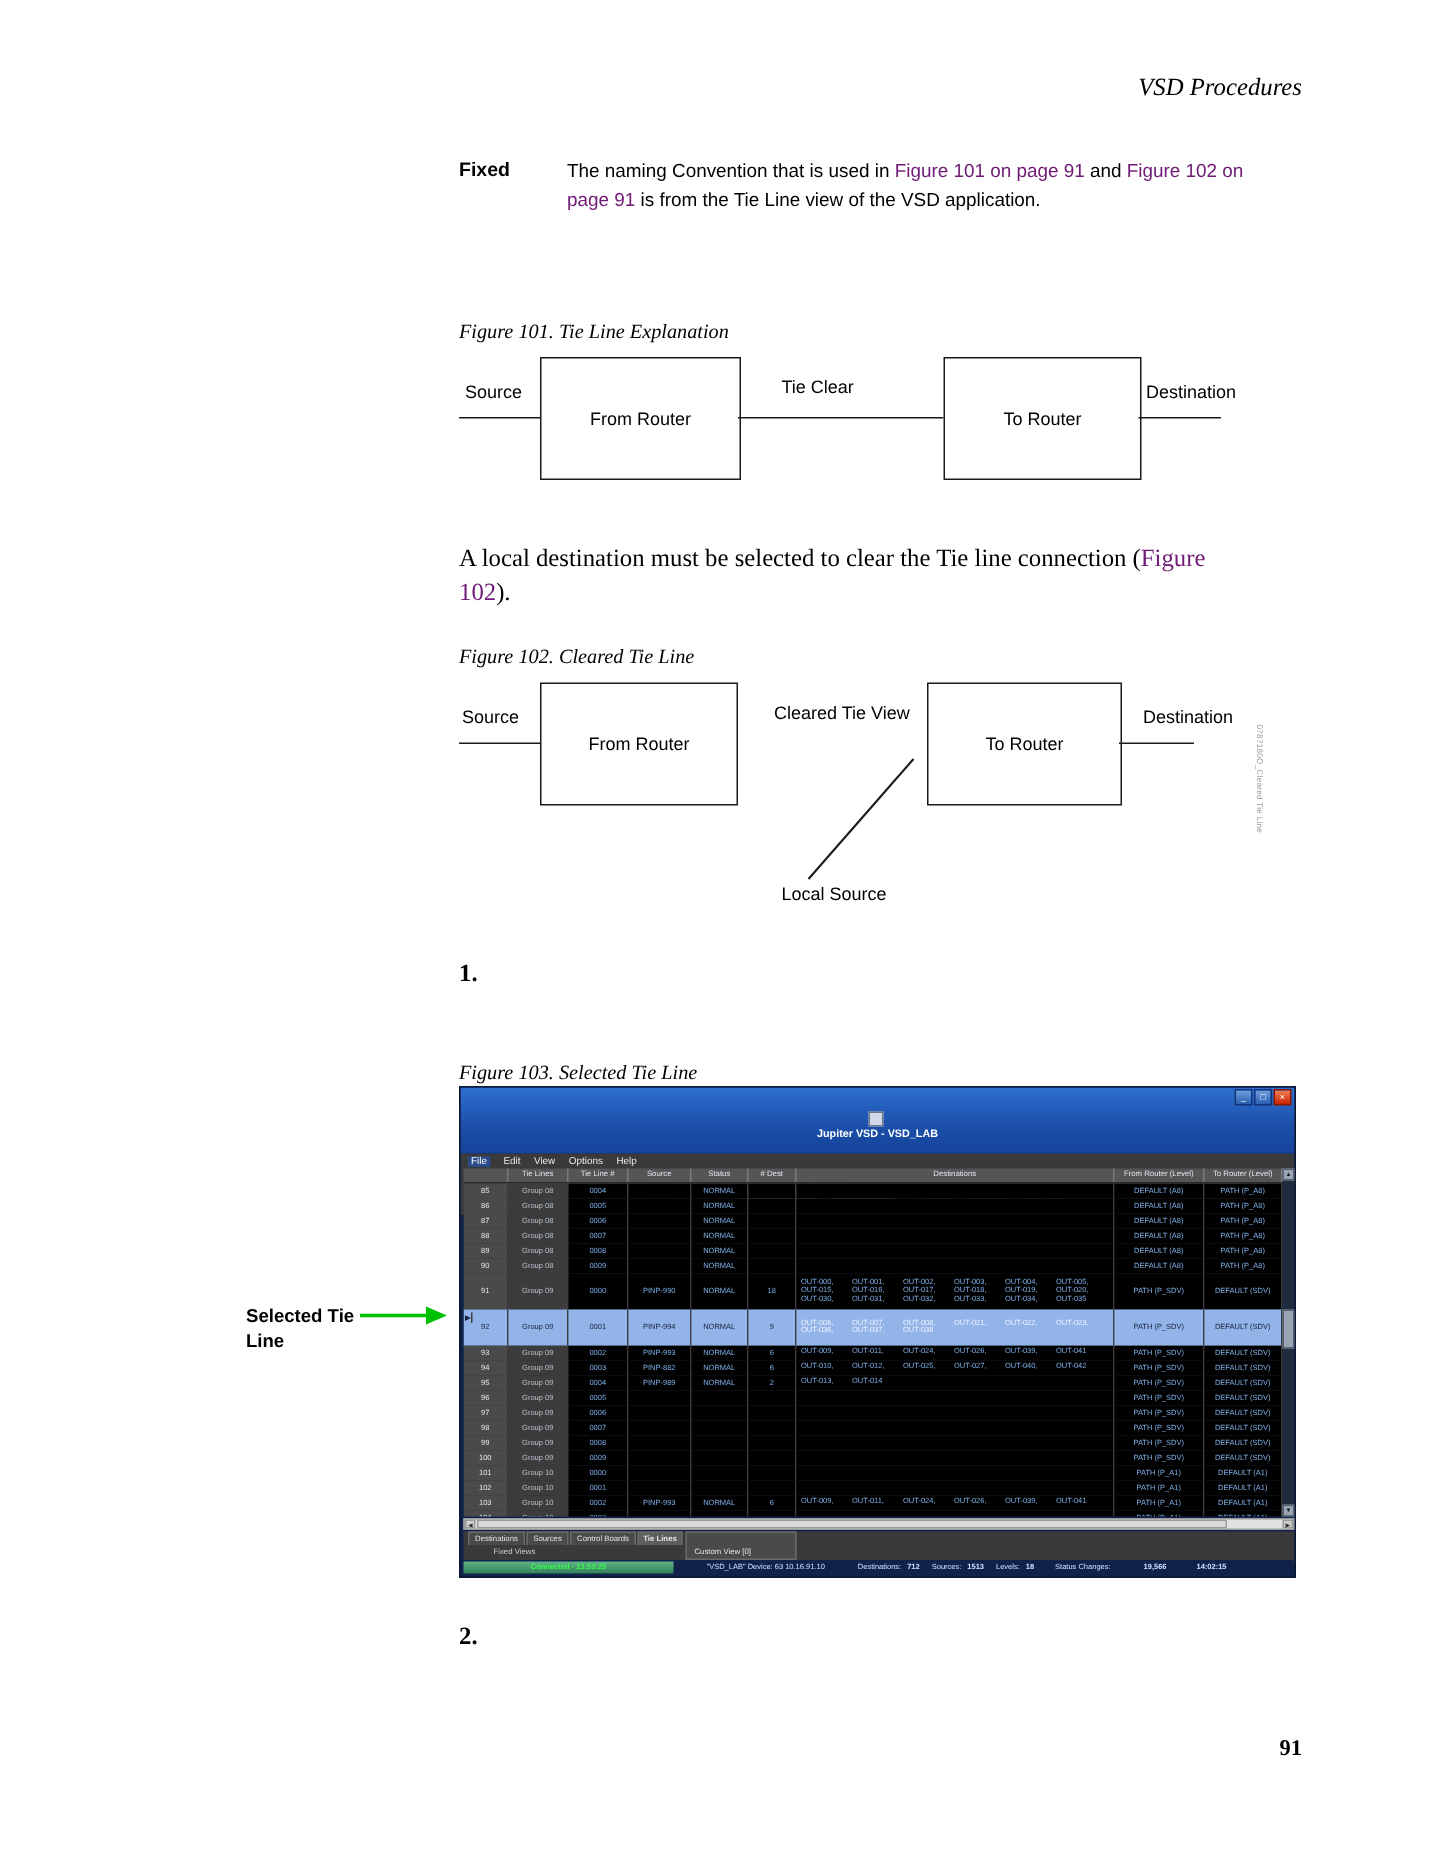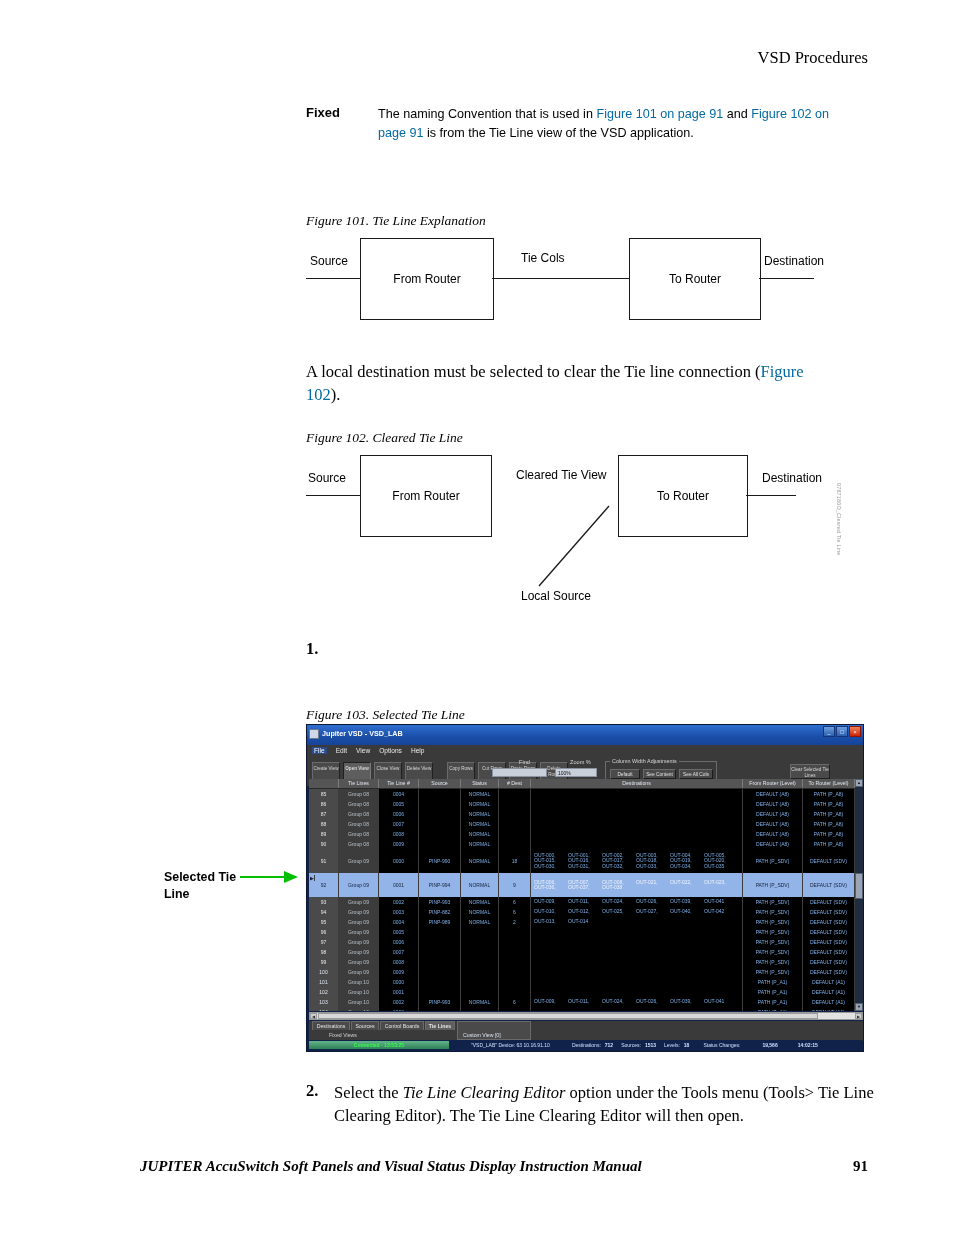--- a/index.html
+++ b/index.html
@@ -7,36 +7,36 @@
     width:954px;height:1235px;background:#ffffff;
     font-family:"Liberation Serif", serif;
     position:relative;overflow:hidden;
   }
   .page{position:relative;width:954px;height:1235px;}
 
   
   .running-head{
     position:absolute;top:48px;right:86px;
     font-family:"Liberation Serif", serif;
-    font-size:16.5px;color:#000;
+    font-style:italic;font-size:16.5px;color:#000;
   }
 
   
   .note-row{position:absolute;left:306px;top:105px;width:556px;}
   .note-label{
     position:absolute;left:0;top:0;
     font-family:"Liberation Sans", sans-serif;
     font-weight:bold;font-size:13px;color:#000;
   }
   .note-text{
     position:absolute;left:72px;top:0;width:480px;
     font-family:"Liberation Sans", sans-serif;
     font-size:12.6px;line-height:19px;color:#000;
   }
-  .lnk{color:#0369a1;}
+  .lnk{color:#701a75;}
 
   
   .fig-cap{
     position:absolute;
     font-family:"Liberation Serif", serif;
     font-style:italic;font-size:13.5px;color:#000;
     white-space:nowrap;
   }
 
   
@@ -87,21 +87,21 @@
 
   
   .app{
     position:absolute;left:306px;top:724px;width:558px;height:328px;
     background:#11224a;border:1px solid #0b1733;
     font-family:"Liberation Sans", sans-serif;
     box-sizing:border-box;overflow:hidden;
   }
   .titlebar{
     height:12px;background:linear-gradient(#2f6fd0,#1a4ea8 60%,#16439a);
-    display:flex;align-items:flex-start;padding:4px 2px;position:relative;
+    display:flex;align-items:center;padding:16px 2px;position:relative;flex-direction:column;
   }
   .tb-ico{
     width:8px;height:8px;background:#d0d8e8;border:1px solid #6a7890;
     margin-right:3px;flex:0 0 auto;
   }
   .tb-title{
     font-size:7.2px;font-weight:bold;color:#ffffff;white-space:nowrap;
   }
   .tb-btns{position:absolute;right:2px;top:1px;display:flex;gap:1px;}
   .tb-btn{
@@ -254,21 +254,21 @@
   </div>
 
   <div class="fig-cap" style="left:306px;top:213px;">Figure 101.  Tie Line Explanation</div>
   <div class="dgm" style="left:306px;top:232px;width:556px;height:90px;">
     <div class="hline" style="left:0px;top:46px;width:54px;"></div>
     <div class="dlabel" style="left:4px;top:22px;">Source</div>
     <div class="box" style="left:54px;top:6px;width:132px;height:80px;">
         <span>From Router</span>
       </div>
     <div class="hline" style="left:186px;top:46px;width:137px;"></div>
-    <div class="dlabel" style="left:215px;top:19px;">Tie Cols</div>
+    <div class="dlabel" style="left:215px;top:19px;">Tie Clear</div>
     <div class="box" style="left:323px;top:6px;width:130px;height:80px;">
         <span>To Router</span>
       </div>
     <div class="hline" style="left:453px;top:46px;width:55px;"></div>
     <div class="dlabel" style="left:458px;top:22px;">Destination</div>
   </div>
 
   <div class="para" style="left:306px;top:360px;width:530px;"><span>A local destination must be selected to clear the Tie line connection (</span><span class="lnk">Figure 102</span><span>).</span></div>
 
   <div class="fig-cap" style="left:306px;top:430px;">Figure 102.  Cleared Tie Line</div>
@@ -675,18 +675,16 @@
       <div class="sb-val" style="margin-left:4px;">1513</div>
       <div class="sb-cell" style="margin-left:8px;">Levels:</div>
       <div class="sb-val" style="margin-left:4px;">18</div>
       <div class="sb-cell" style="margin-left:14px;">Status Changes:</div>
       <div class="sb-val" style="margin-left:22px;">19,566</div>
       <div class="sb-val" style="margin-left:20px;">14:02:15</div>
     </div>
   </div>
 
   <div class="step-num" style="left:306px;top:1081px;">2.</div>
-  <div class="para" style="left:334px;top:1081px;width:545px;"><span>Select the </span><i>Tie Line Clearing Editor</i><span> option under the Tools menu (Tools&gt; Tie Line Clearing Editor). The Tie Line Clearing Editor will then open.</span></div>
-
-  <div class="footer-title">JUPITER AccuSwitch Soft Panels and Visual Status Display Instruction Manual</div>
+
   <div class="footer-page">91</div>
 
 </div>
 
 </body></html>

